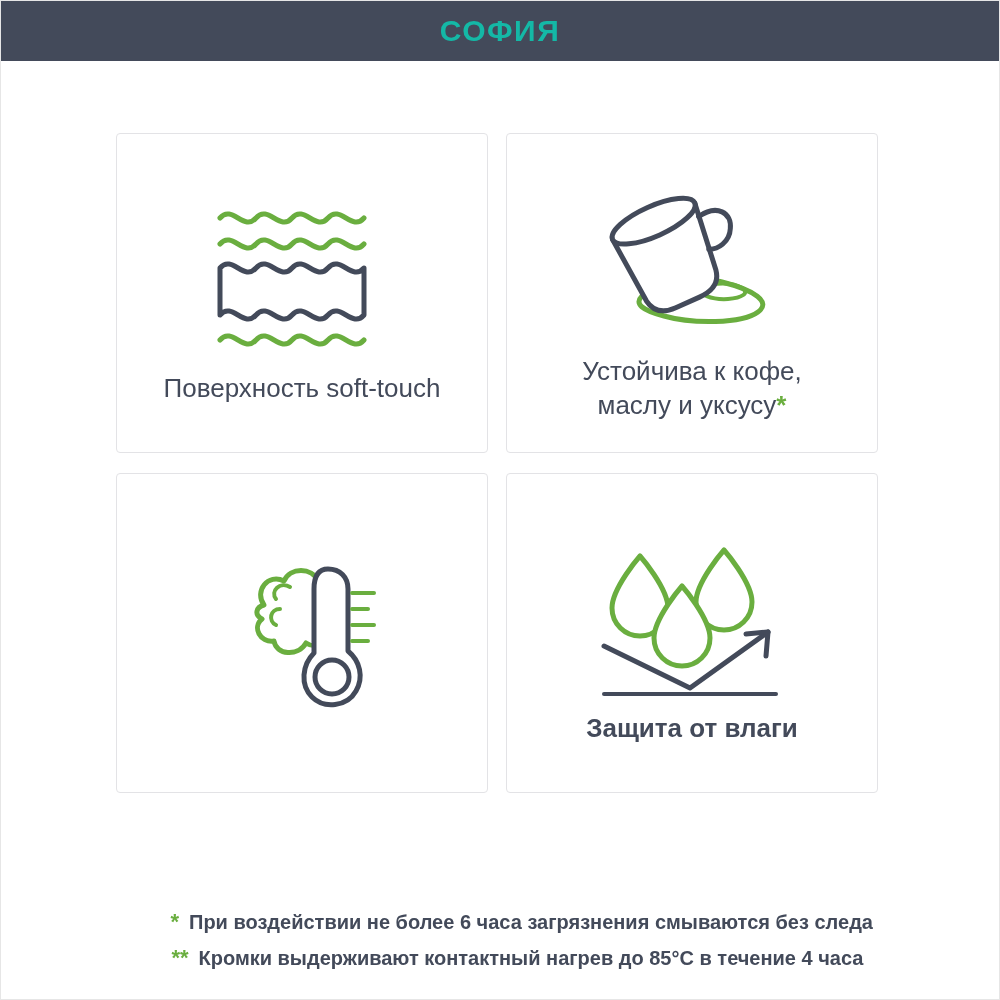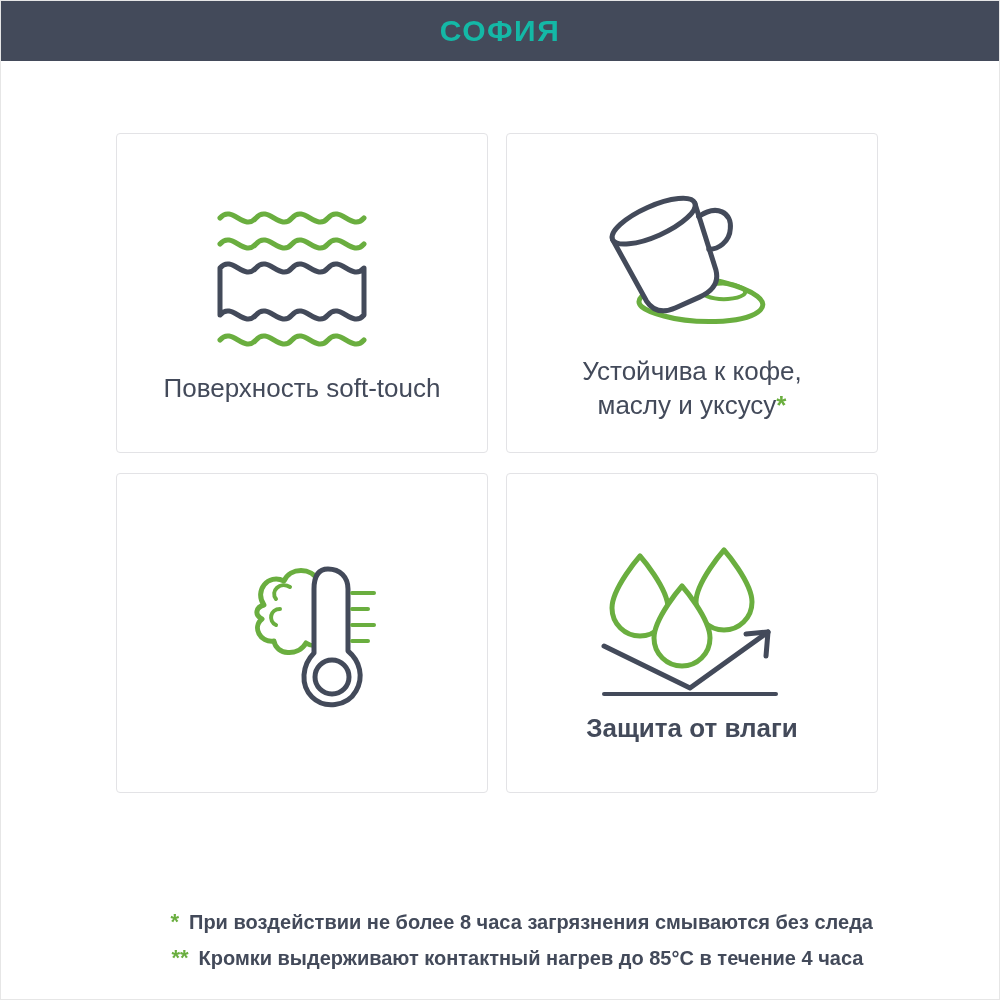--- a/index.html
+++ b/index.html
@@ -182,21 +182,21 @@
       <div class="card-label bold">
         <span>Защита от влаги</span>
       </div>
     </div>
 
   </div>
 
   <div class="footnotes">
     <div class="footnote">
       <span class="marker">*</span>
-      <span class="fn-text">При воздействии не более 8 часа загрязнения смываются без следа</span>
+      <span class="fn-text">При воздействии не более 6 часа загрязнения смываются без следа</span>
     </div>
     <div class="footnote">
       <span class="marker">**</span>
       <span class="fn-text">Кромки выдерживают контактный нагрев до 85°C в течение 4 часа</span>
     </div>
   </div>
 
 </div>
 
 </body></html>

